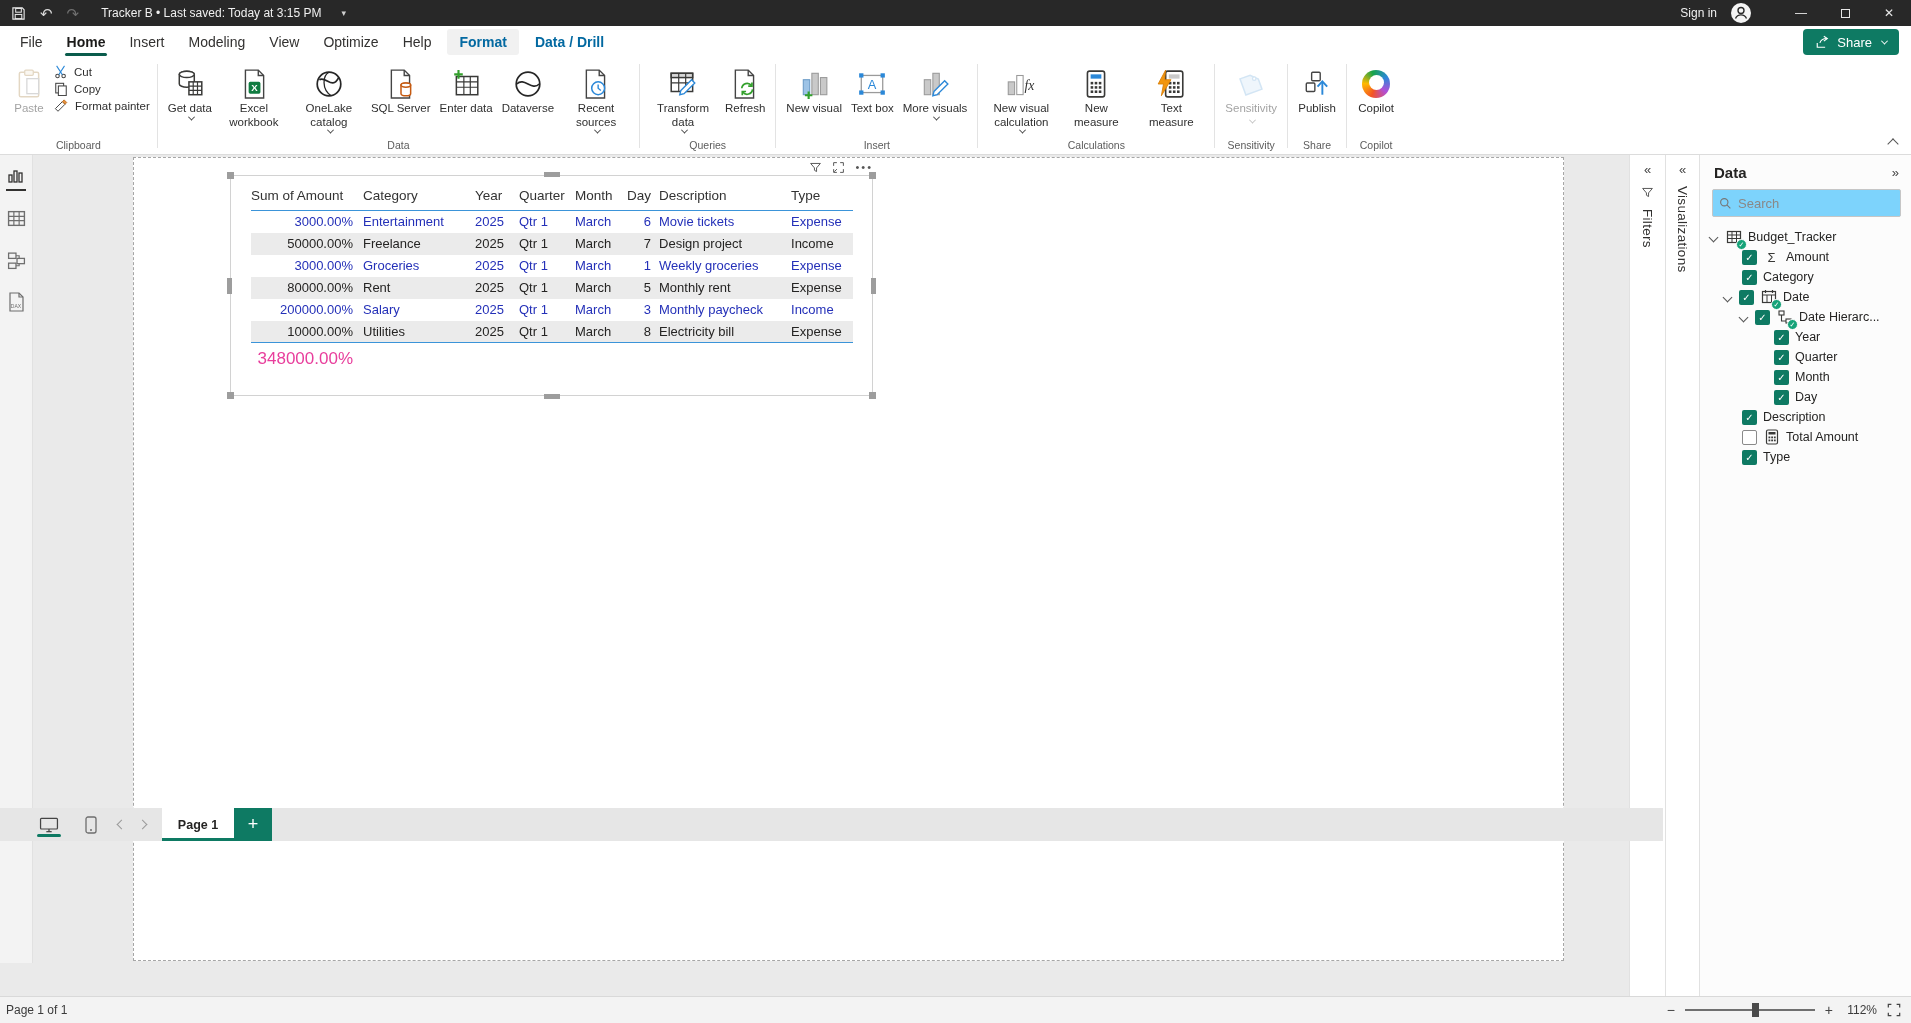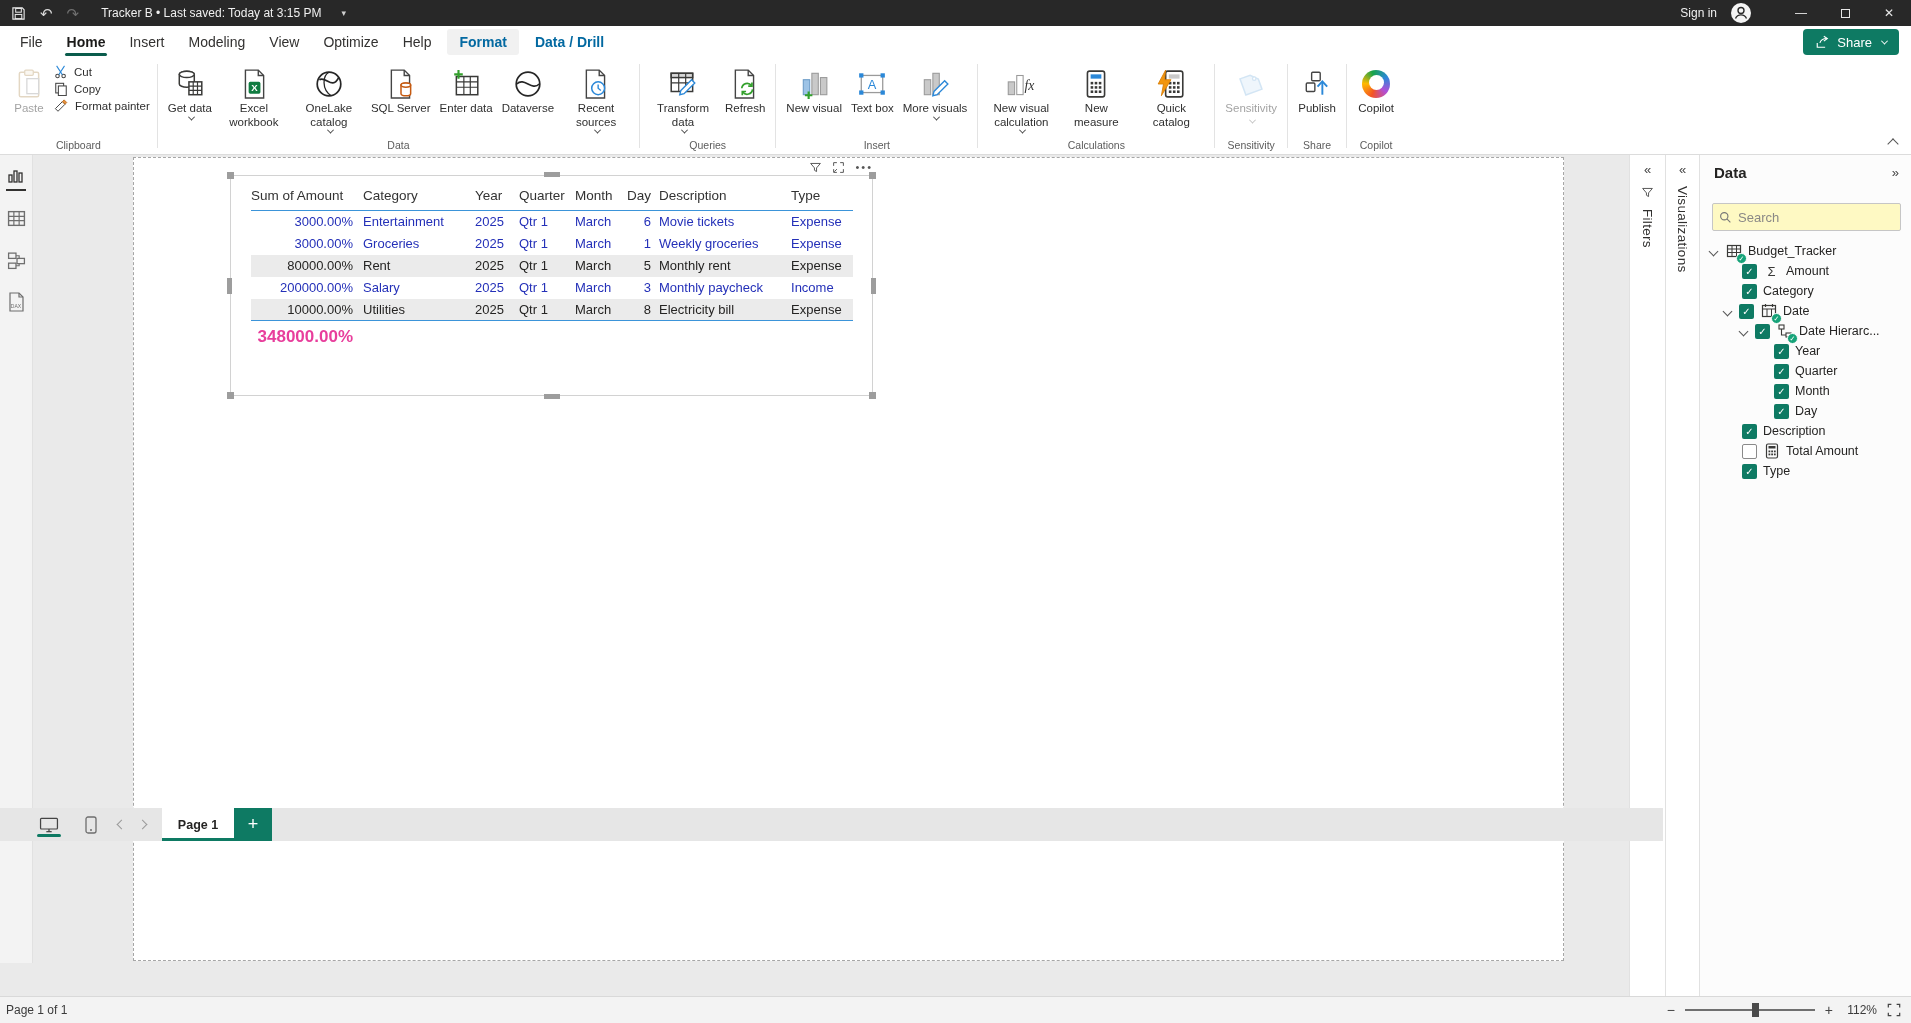--- a/index.html
+++ b/index.html
@@ -75,34 +75,34 @@
   .c1{width:112px}
   .c2{width:44px}
   .c3{width:56px}
   .c4{width:52px}
   .c5{width:30px;text-align:right;padding-right:8px !important}
   .c6{width:132px}
   .c7{width:62px}
   tr.alt td{background:#ebebeb}
   tr.blue td{color:#2430b8}
   tr.trow[data-last="true"] td{border-bottom:1px solid #3b94d9}
-  .total-cell{color:#e83e9c;font-weight:700;font-size:17px;text-align:right;padding:6px 10px 4px 0 !important}
+  .total-cell{color:#e83e9c;font-weight:400;font-size:17px;text-align:right;padding:6px 10px 4px 0 !important}
 
   
   .strip{position:absolute;top:0;height:841px;background:#fff;border-left:1px solid #e1e1e1;display:flex;flex-direction:column;align-items:center;padding-top:8px;gap:10px}
   .filters-strip{left:1629px;width:36px}
   .viz-strip{left:1665px;width:34px}
   .vert-label{writing-mode:vertical-rl;font-size:13.5px;color:#323130;letter-spacing:.3px}
   .guil{font-size:13px;color:#444;line-height:1}
 
   
   .data-pane{position:absolute;left:1699px;top:0;width:212px;height:841px;background:#fcfcfc;border-left:1px solid #e1e1e1}
   .dp-header{display:flex;align-items:center;justify-content:space-between;padding:9px 12px 6px 14px}
   .dp-title{font-size:15px;font-weight:700;color:#252423}
-  .searchbox{margin:16px 10px 10px 12px;height:28px;border:1px solid #c6c6c6;border-radius:2px;background:#fef9c3;display:flex;align-items:center;padding:0 6px;gap:6px}
+  .searchbox{margin:2px 10px 10px 12px;height:28px;border:1px solid #c6c6c6;border-radius:2px;background:#7dd3fc;display:flex;align-items:center;padding:0 6px;gap:6px}
   .searchbox input{border:none;outline:none;font-size:13px;color:#323130;width:130px;font-family:"Liberation Sans",sans-serif;background:transparent}
   .searchbox input::placeholder{color:#8a8886}
   .tree{display:flex;flex-direction:column}
   .tree-row{display:flex;align-items:center;height:20px;gap:6px;font-size:12.5px;color:#252423;white-space:nowrap}
   .tchev{width:7px;height:7px;border-right:1.4px solid #555;border-bottom:1.4px solid #555;transform:rotate(45deg);flex:none;margin-right:2px}
   .cb{width:15px;height:15px;border-radius:2px;flex:none;display:flex;align-items:center;justify-content:center;font-size:10px;color:#fff}
   .cb.checked{background:#0e7a63}
   .cb.unchecked{background:#fff;border:1px solid #8a8a8a}
   .ticon{position:relative;width:17px;height:17px;flex:none;display:flex;align-items:center;justify-content:center}
   .ticon .sigma{font-size:13px;color:#3a3a38;line-height:1}
@@ -432,21 +432,21 @@
                   <rect x="11" y="16" width="2.4" height="2.4"></rect>
                   <rect x="14.8" y="16" width="2.4" height="2.4"></rect>
                   <rect x="18.6" y="16" width="2.4" height="2.4"></rect>
                   <rect x="11" y="20" width="2.4" height="2.4"></rect>
                   <rect x="14.8" y="20" width="2.4" height="2.4"></rect>
                   <rect x="18.6" y="20" width="2.4" height="2.4"></rect>
                 </g>
                 <path d="M8 1 1 14h5l-2 11 9-15H7z" fill="#f2960f" stroke="#d97e06" stroke-width=".8"></path>
               </svg>
           </span>
-          <span class="blabel">Quick catalog</span>
+          <span class="blabel">Text measure</span>
         </div>
       </div>
       <div class="glabel">Calculations</div>
     </div>
     <div class="gdiv"></div>
 
     <div class="rgroup">
       <div class="btns">
         <div class="bigbtn disabled">
           <span class="bicon">
@@ -572,20 +572,30 @@
             <tbody>
                 <tr class="trow blue">
                   <td class="c0">3000.00%</td>
                   <td class="c1">Entertainment</td>
                   <td class="c2">2025</td>
                   <td class="c3">Qtr 1</td>
                   <td class="c4">March</td>
                   <td class="c5">6</td>
                   <td class="c6">Movie tickets</td>
                   <td class="c7">Expense</td>
+                </tr>
+                <tr class="trow alt">
+                  <td class="c0">50000.00%</td>
+                  <td class="c1">Freelance</td>
+                  <td class="c2">2025</td>
+                  <td class="c3">Qtr 1</td>
+                  <td class="c4">March</td>
+                  <td class="c5">7</td>
+                  <td class="c6">Design project</td>
+                  <td class="c7">Income</td>
                 </tr>
                 <tr class="trow blue">
                   <td class="c0">3000.00%</td>
                   <td class="c1">Groceries</td>
                   <td class="c2">2025</td>
                   <td class="c3">Qtr 1</td>
                   <td class="c4">March</td>
                   <td class="c5">1</td>
                   <td class="c6">Weekly groceries</td>
                   <td class="c7">Expense</td>

